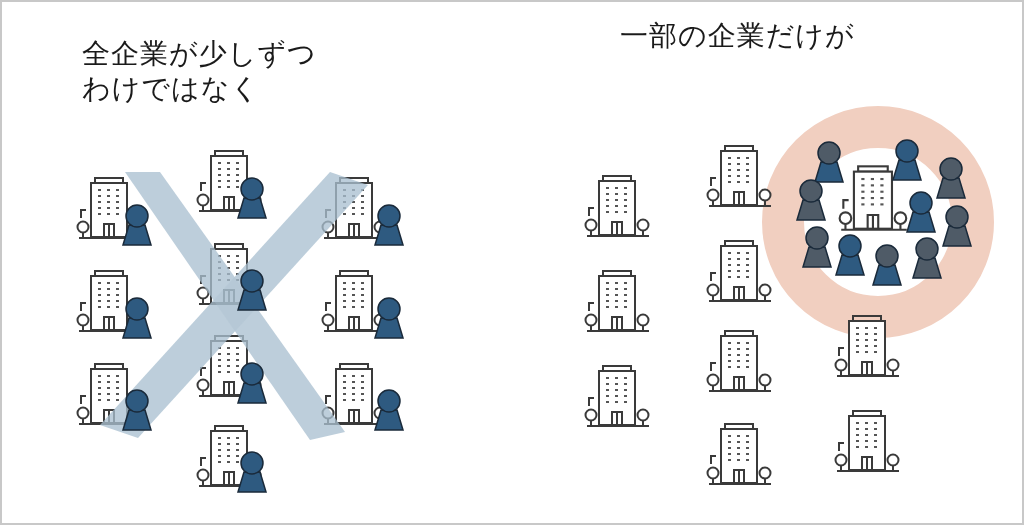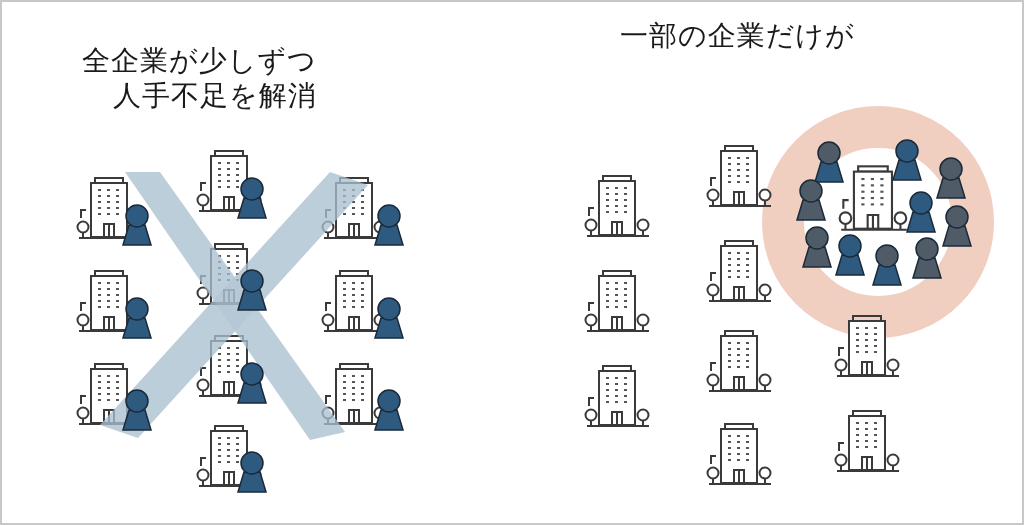--- a/index.html
+++ b/index.html
@@ -1,20 +1,20 @@
 <!DOCTYPE html>
 <html><head>
 <meta charset="utf-8">
 <style>
   html,body{margin:0;padding:0;background:#fff;}
   body{width:1024px;height:525px;overflow:hidden;position:relative;font-family:"DejaVu Sans","Liberation Sans",sans-serif;}
   .frame{position:absolute;left:0;top:0;width:1020px;height:521px;border:2px solid #c8c8c8;background:#fff;}
   .caption{position:absolute;font-size:28px;line-height:35px;color:#1a1a1a;font-weight:500;letter-spacing:1px;}
   .caption div{white-space:nowrap;}
-  #left-caption{left:82px;top:43px;text-align:right;}
+  #left-caption{left:82px;top:36px;}
   #right-caption{left:620px;top:18px;}
   svg.stage{position:absolute;left:0;top:0;}
 </style>
 </head>
 <body>
 
 <div class="frame"></div>
 
 <svg class="stage" width="1024" height="525">
   <defs>
@@ -112,17 +112,17 @@
       <use href="#person-gray" x="940" y="204" width="34" height="44"></use>
       <use href="#person-gray" x="800" y="225" width="34" height="44"></use>
       <use href="#person-blue" x="833" y="233" width="34" height="44"></use>
       <use href="#person-mix" x="870" y="243" width="34" height="44"></use>
       <use href="#person-gray" x="910" y="236" width="34" height="44"></use>
     </g>
 </svg>
 
 <div class="caption" id="left-caption">
   <div>全企業が少しずつ</div>
-  <div>人手不足を解消</div>
+  <div>わけではなく</div>
 </div>
 <div class="caption" id="right-caption">
   <div>一部の企業だけが</div>
 </div>
 
 </body></html>

